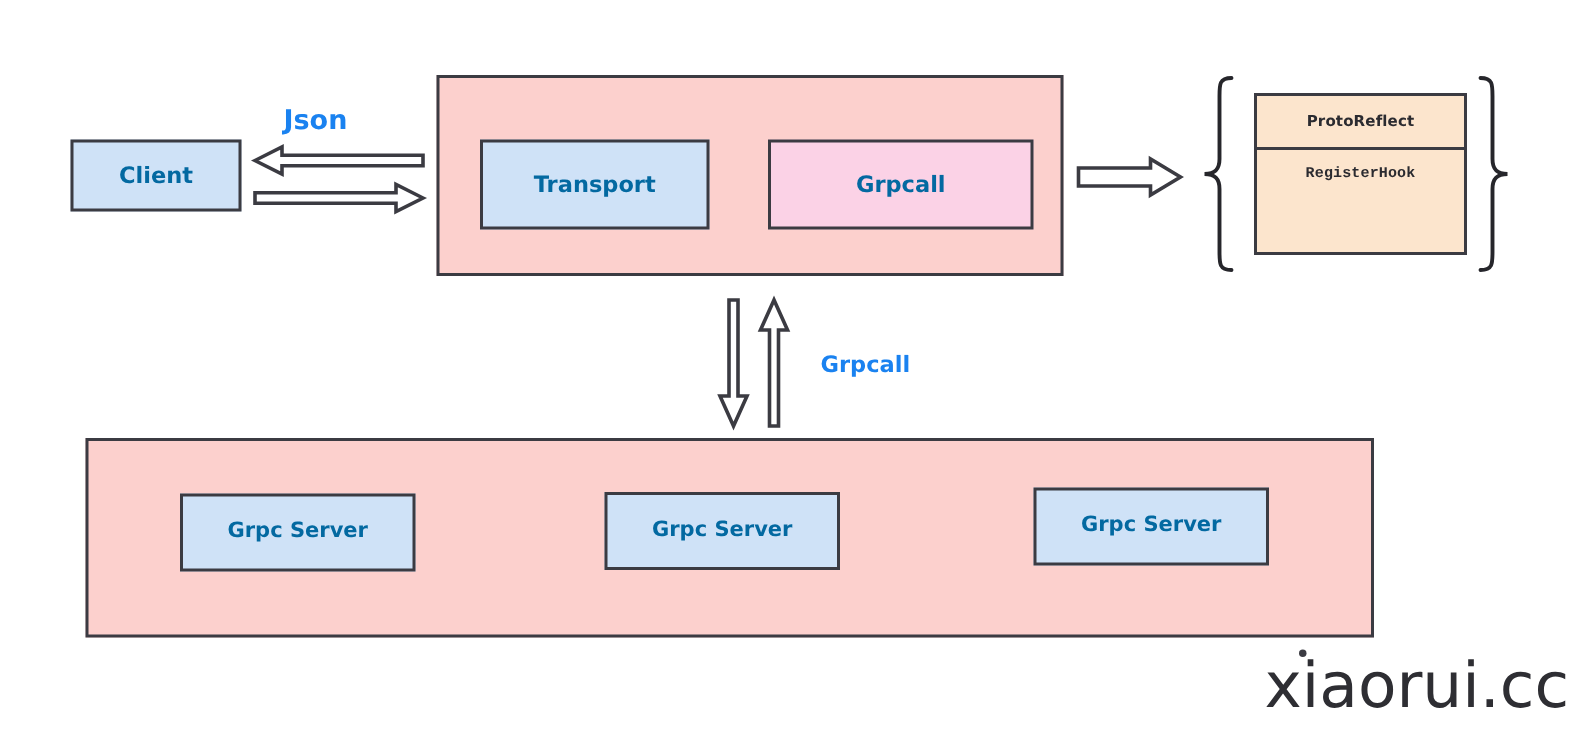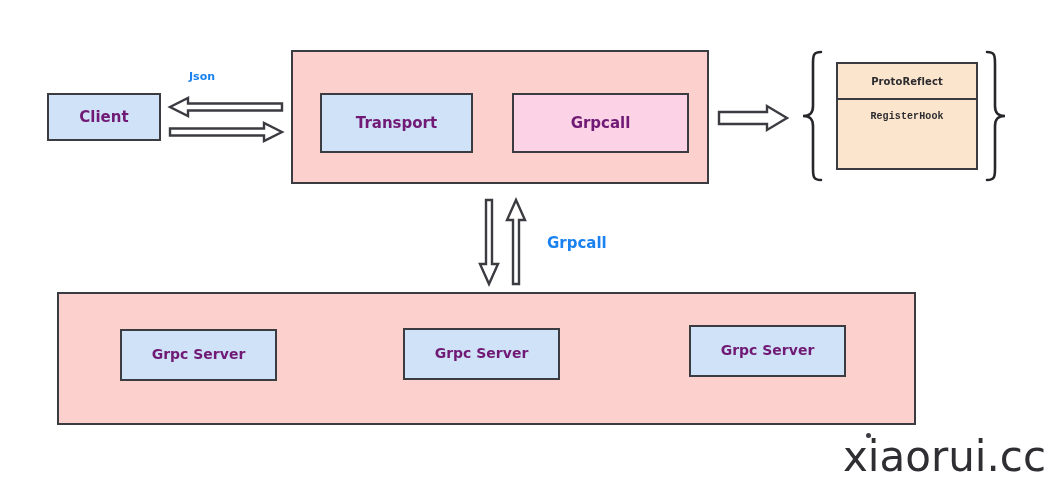--- a/index.html
+++ b/index.html
@@ -17,21 +17,21 @@
   }
 
   .node {
     position: absolute;
     box-sizing: border-box;
     border: 2px solid #3b3b42;
     display: flex;
     align-items: center;
     justify-content: center;
     font-weight: bold;
-    color: #701a75;
+    color: #0369a1;
     text-align: center;
     line-height: 1.1;
   }
 
   .container-pink {
     position: absolute;
     box-sizing: border-box;
     background: #fcd0cd;
     border: 2px solid #3b3b42;
   }
@@ -97,21 +97,21 @@
 </style>
 </head>
 <body>
 
 <div id="canvas">
 
   <div class="node blue-box" style="left:47px; top:93px; width:114px; height:48px; font-size:15px;">
     <span>Client</span>
   </div>
 
-  <div class="label-blue" style="left:189px; top:70px; font-size:11px;text-align:center;">
+  <div class="label-blue" style="left:189px; top:70px; font-size:18px;text-align:center;">
     <span>Json</span>
   </div>
 
   <svg class="arrow-svg" style="left:168px; top:96px;" width="116" height="48" viewBox="0 0 116 48">
 
     <polygon class="arrow-shape" points="2,11 20,2 20,7.5 114,7.5 114,14.5 20,14.5 20,20"></polygon>
 
     <polygon class="arrow-shape" points="114,36 96,27 96,32.5 2,32.5 2,39.5 96,39.5 96,45"></polygon>
   </svg>
 

